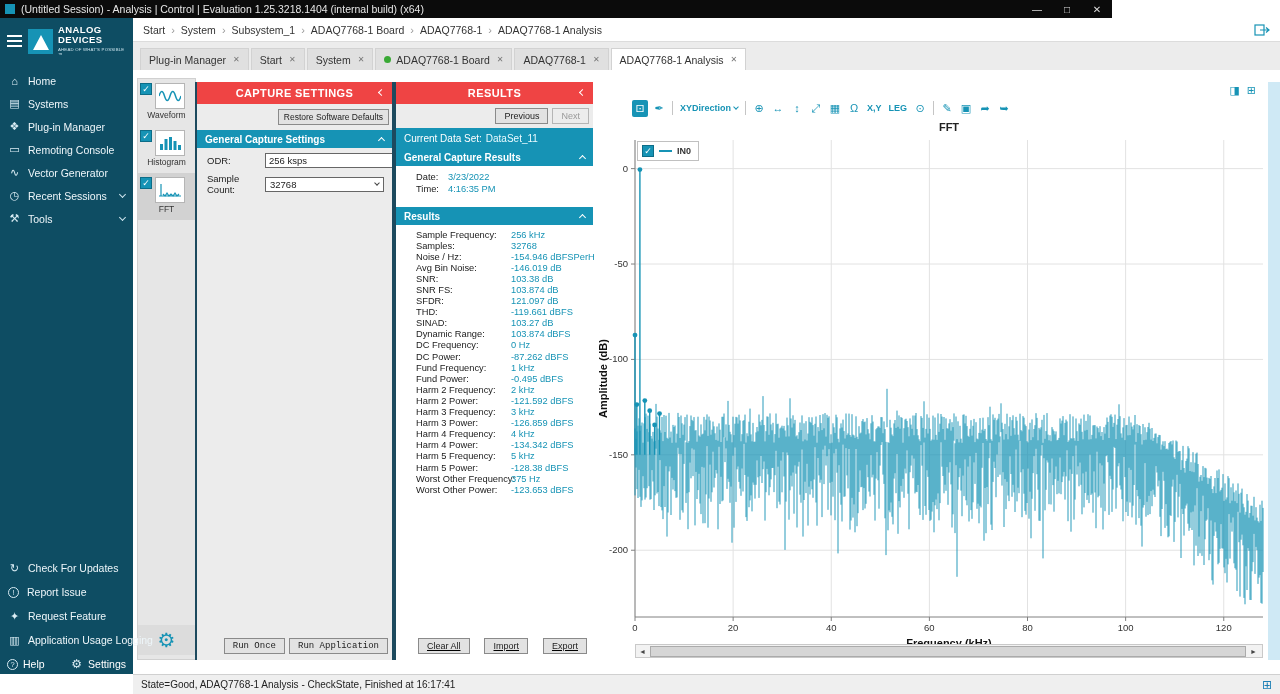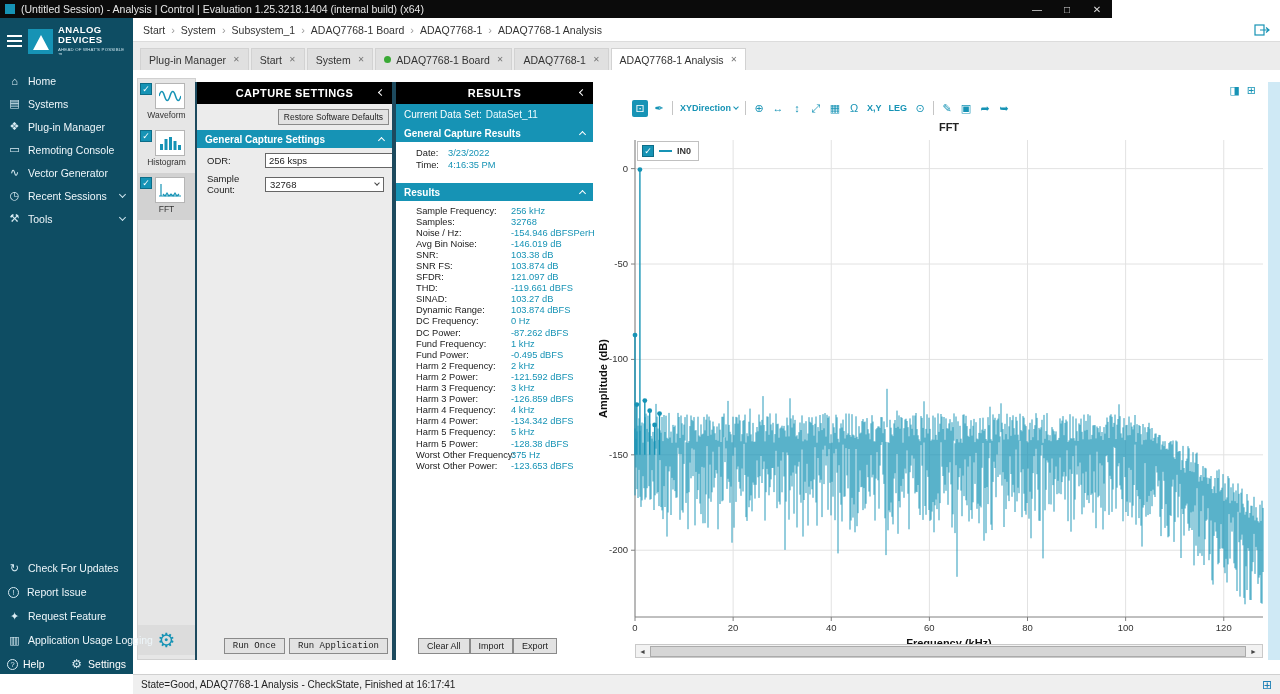--- a/index.html
+++ b/index.html
@@ -56,21 +56,21 @@
 #view-strip{position:absolute;left:4px;top:60px;width:59px;height:582px;background:#e6e6e6;border:1px solid #d0d0d0;}
 .view-group{padding:4px 2px 2px 2px;height:47px;cursor:pointer;}
 .view-group.selected{background:#d2d2d2;}
 .view-top{display:flex;align-items:flex-start;}
 .cb{width:12px;height:12px;background:#1693b5;border:1px solid #0d6d88;color:#fff;font-size:9px;line-height:11px;text-align:center;flex:none;cursor:pointer;}
 .icon-card{width:30px;height:26px;background:#fff;border:1px solid #b5b5b5;margin-left:3px;display:flex;align-items:center;justify-content:center;}
 .view-label{text-align:center;font-size:8.5px;color:#333;margin-top:1px;}
 #strip-gear{position:absolute;bottom:4px;left:0;width:100%;height:30px;background:#dcdcdc;text-align:center;font-size:20px;line-height:30px;color:#1693b5;cursor:pointer;}
 
 
-.panel-header{position:relative;height:22px;background:#000000;color:#fff;display:flex;align-items:center;justify-content:center;font-weight:bold;font-size:11px;letter-spacing:.4px;}
+.panel-header{position:relative;height:22px;background:#ef4444;color:#fff;display:flex;align-items:center;justify-content:center;font-weight:bold;font-size:11px;letter-spacing:.4px;}
 .panel-header .chev{position:absolute;right:8px;top:8px;color:#fff;}
 .section-bar{height:18px;background:#1693b5;color:#fff;display:flex;align-items:center;padding:0 8px;font-weight:bold;font-size:10px;}
 .section-bar .chev{margin-left:auto;color:#fff;}
 .btn{background:#e2e2e2;border:1px solid #8a8a8a;font-size:9px;padding:2px 8px;color:#222;cursor:pointer;font-family:inherit;}
 .btn.disabled{background:#ececec;border-color:#b5b5b5;color:#9a9a9a;}
 
 #capture-panel{position:absolute;left:62px;top:64px;width:197px;height:578px;background:#ececec;border-left:2px solid #1d4a5e;display:flex;flex-direction:column;}
 .restore-row{display:flex;justify-content:flex-end;padding:5px 3px;}
 .restore-row .btn{font-size:8.5px;padding:2px 5px;}
 .form-row{display:flex;align-items:center;margin:5px 8px 0 10px;font-size:9.5px;color:#222;}
@@ -85,21 +85,21 @@
 #dataset-bar{height:20px;background:#1693b5;color:#fff;display:flex;align-items:center;padding:0 8px;font-size:10px;}
 #dataset-bar .ds-value{margin-left:4px;color:#eafbff;}
 .date-block{padding:5px 0 4px 0;background:#fff;}
 .date-row{display:flex;padding-left:20px;height:12px;align-items:center;}
 .date-row .res-label{width:32px;}
 #results-section-bar{margin-top:8px;}
 #results-rows{padding-top:4px;}
 .res-row{display:flex;align-items:center;height:11.1px;padding-left:20px;}
 .res-label{width:95px;font-size:9.3px;color:#1a1a1a;flex:none;white-space:nowrap;}
 .res-value{font-size:9.3px;color:#1693b5;white-space:nowrap;}
-#results-footer{margin-top:auto;display:flex;justify-content:flex-start;padding:0 6px 6px 22px;}
+#results-footer{margin-top:auto;display:flex;justify-content:space-between;padding:0 6px 6px 22px;text-decoration:underline;}
 
 
 #chart-panel{position:absolute;left:462px;top:64px;width:673px;height:585px;background:#fff;}
 #chart-corner-icons{position:absolute;right:12px;top:2px;display:flex;gap:7px;color:#1693b5;font-size:11px;}
 #chart-corner-icons span{cursor:pointer;}
 #chart-toolbar{position:absolute;left:37px;top:16px;height:20px;display:flex;align-items:center;gap:3px;}
 .tb-btn{min-width:16px;height:17px;display:flex;align-items:center;justify-content:center;color:#1693b5;font-size:11px;padding:0 2px;cursor:pointer;gap:3px;}
 .tb-btn.active{background:#1693b5;color:#fff;border-radius:2px;}
 .tb-btn.text{font-size:9px;font-weight:bold;}
 .tb-btn .chev{width:4px;height:4px;}
@@ -329,20 +329,24 @@
     <div class="panel-footer">
       <button class="btn">Run Once</button>
       <button class="btn">Run Application</button>
     </div>
   </div>
 
   <div id="results-panel">
     <div class="panel-header">
       <span>RESULTS</span>
       <span class="chev left"></span>
+    </div>
+    <div id="prev-next-row">
+      <button class="btn">Previous</button>
+      <button class="btn disabled">Next</button>
     </div>
     <div id="dataset-bar">
       <span>Current Data Set:</span>
       <span class="ds-value">DataSet_11</span>
     </div>
     <div class="section-bar">
       <span>General Capture Results</span>
       <span class="chev up"></span>
     </div>
     <div class="date-block">

